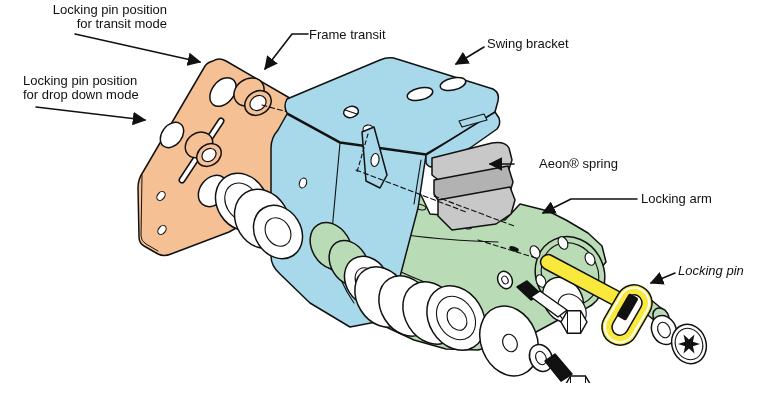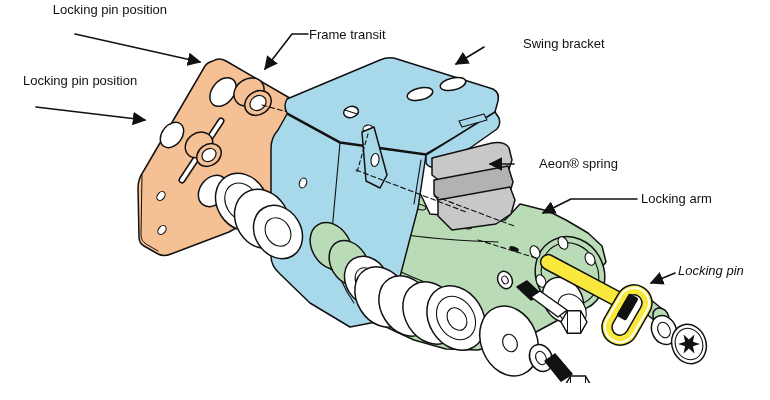--- a/index.html
+++ b/index.html
@@ -197,25 +197,27 @@
       <line x1="484" y1="47" x2="456" y2="64" marker-end="url(#ah)"></line>
       <line x1="514" y1="164" x2="490" y2="164" marker-end="url(#ah)"></line>
       <path d="M 637,199 L 571,199 L 543,213" marker-end="url(#ah)"></path>
       <line x1="675" y1="273" x2="651" y2="283" marker-end="url(#ah)"></line>
     </g>
   </g>
 </svg>
 
   <div class="lbl right" style="left:17px;top:3px;width:150px;">
     <div>Locking pin position</div>
+    <div>for transit mode</div>
   </div>
 
   <div class="lbl" style="left:23px;top:74px;">
     <div>Locking pin position</div>
+    <div>for drop down mode</div>
   </div>
 
   <div class="lbl" style="left:309px;top:28px;">Frame transit</div>
-  <div class="lbl" style="left:487px;top:37px;margin-left:36px;">Swing bracket</div>
+  <div class="lbl" style="left:487px;top:37px;">Swing bracket</div>
   <div class="lbl" style="left:539px;top:157px;text-align:right;">Aeon® spring</div>
   <div class="lbl" style="left:641px;top:192px;">Locking arm</div>
   <div class="lbl" style="left:678px;top:264px;font-style:italic;">Locking pin</div>
 
 </div>
 
 </body></html>

